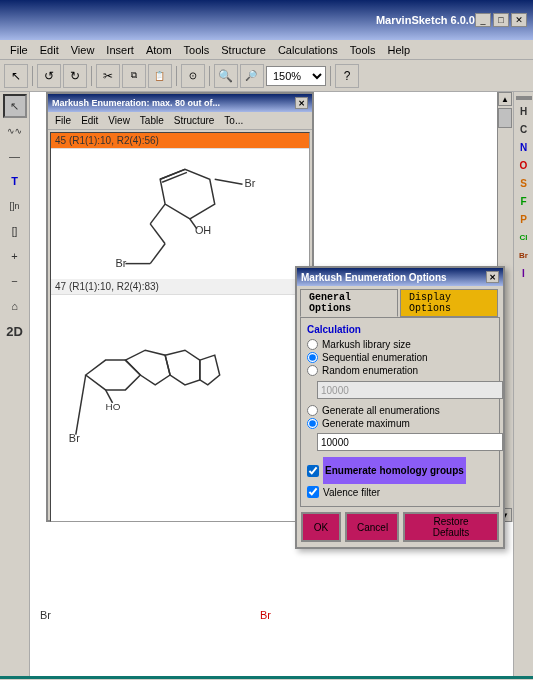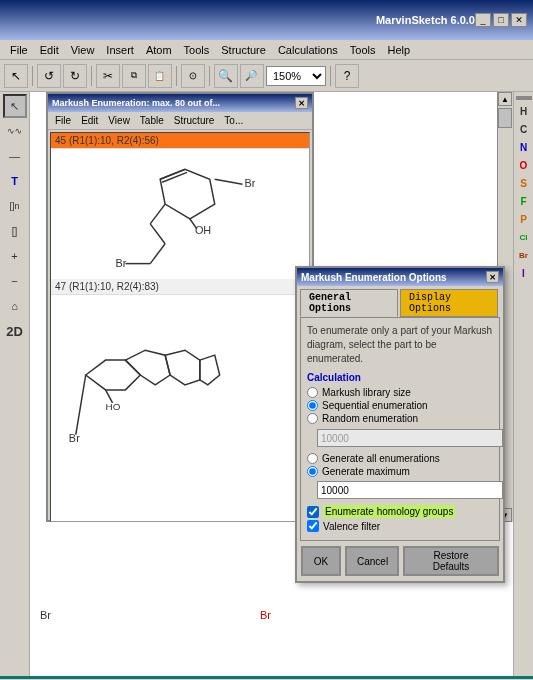--- a/index.html
+++ b/index.html
@@ -300,21 +300,21 @@
     }
     .dialog-buttons {
       display: flex;
       justify-content: center;
       gap: 4px;
       padding: 5px 4px;
     }
     .dialog-btn {
       padding: 2px 10px;
       font-size: 10px;
-      background: #a3a3a3;
+      background: #be185d;
       border: 2px solid #888;
       cursor: pointer;
       min-width: 40px;
       text-align: center;
     }
 
     
     .bg-content {
       position: absolute;
       top: 0; left: 0;
@@ -477,21 +477,20 @@
     <div class="options-dialog">
       <div class="dialog-title-bar">
         <span>Markush Enumeration Options</span>
         <div class="dialog-close-btn">✕</div>
       </div>
       <div class="dialog-tabs">
         <div class="dialog-tab active">General Options</div>
         <div class="dialog-tab">Display Options</div>
       </div>
       <div class="dialog-content">
-        <div class="dialog-info-text">To enumerate only a part of your Markush diagram, select the part to be enumerated.</div>
         <div class="dialog-section-title">Calculation</div>
         <div class="radio-group">
           <div class="radio-row">
             <input type="radio" class="radio-input" name="calcType" style="">
             <span>Markush library size</span>
           </div>
           <div class="radio-row">
             <input type="radio" class="radio-input" name="calcType" checked="" style="">
             <span>Sequential enumeration</span>
           </div>
@@ -507,21 +506,21 @@
           <span>Generate all enumerations</span>
         </div>
         <div class="radio-row">
           <input type="radio" class="radio-input" name="genType" checked="" style="">
           <span>Generate maximum</span>
         </div>
         <input type="text" class="text-input-field enabled" value="10000" style="">
         <div style="height:4px;"></div>
         <div class="checkbox-row">
           <input type="checkbox" class="checkbox-input" checked="" style="accent-color: rgb(0, 102, 204);">
-          <span style="background:#bef264;padding:1px 2px;">Enumerate homology groups</span>
+          <span style="background:#8b5cf6;padding:8px 2px;font-weight:bold;">Enumerate homology groups</span>
         </div>
         <div class="checkbox-row">
           <input type="checkbox" class="checkbox-input" checked="" style="">
           <span>Valence filter</span>
         </div>
       </div>
       <div class="dialog-buttons">
         <button class="dialog-btn">OK</button>
         <button class="dialog-btn">Cancel</button>
         <button class="dialog-btn">Restore Defaults</button>

